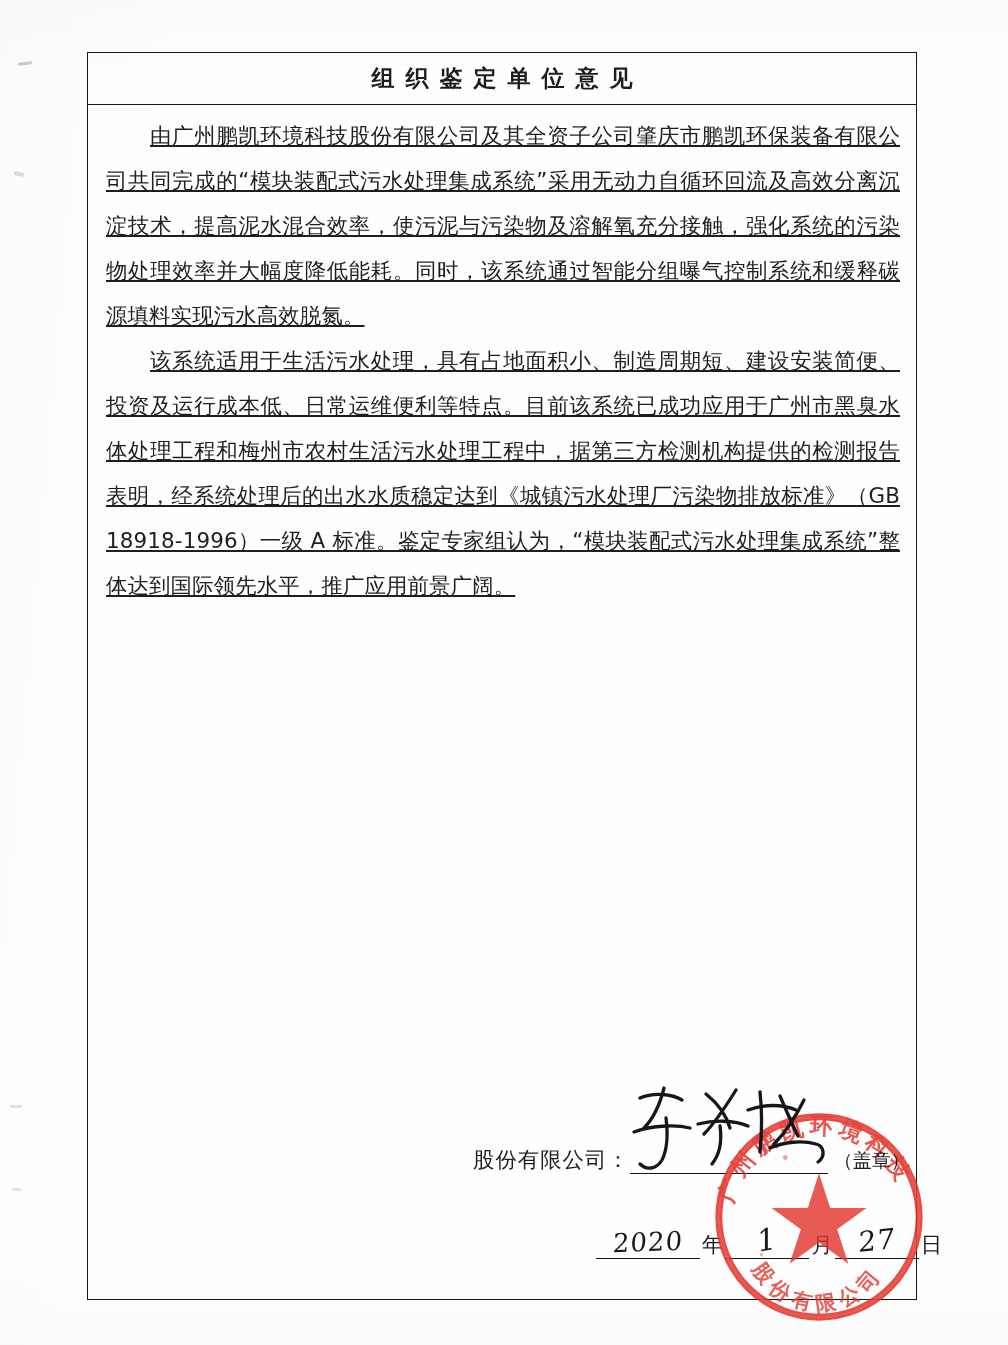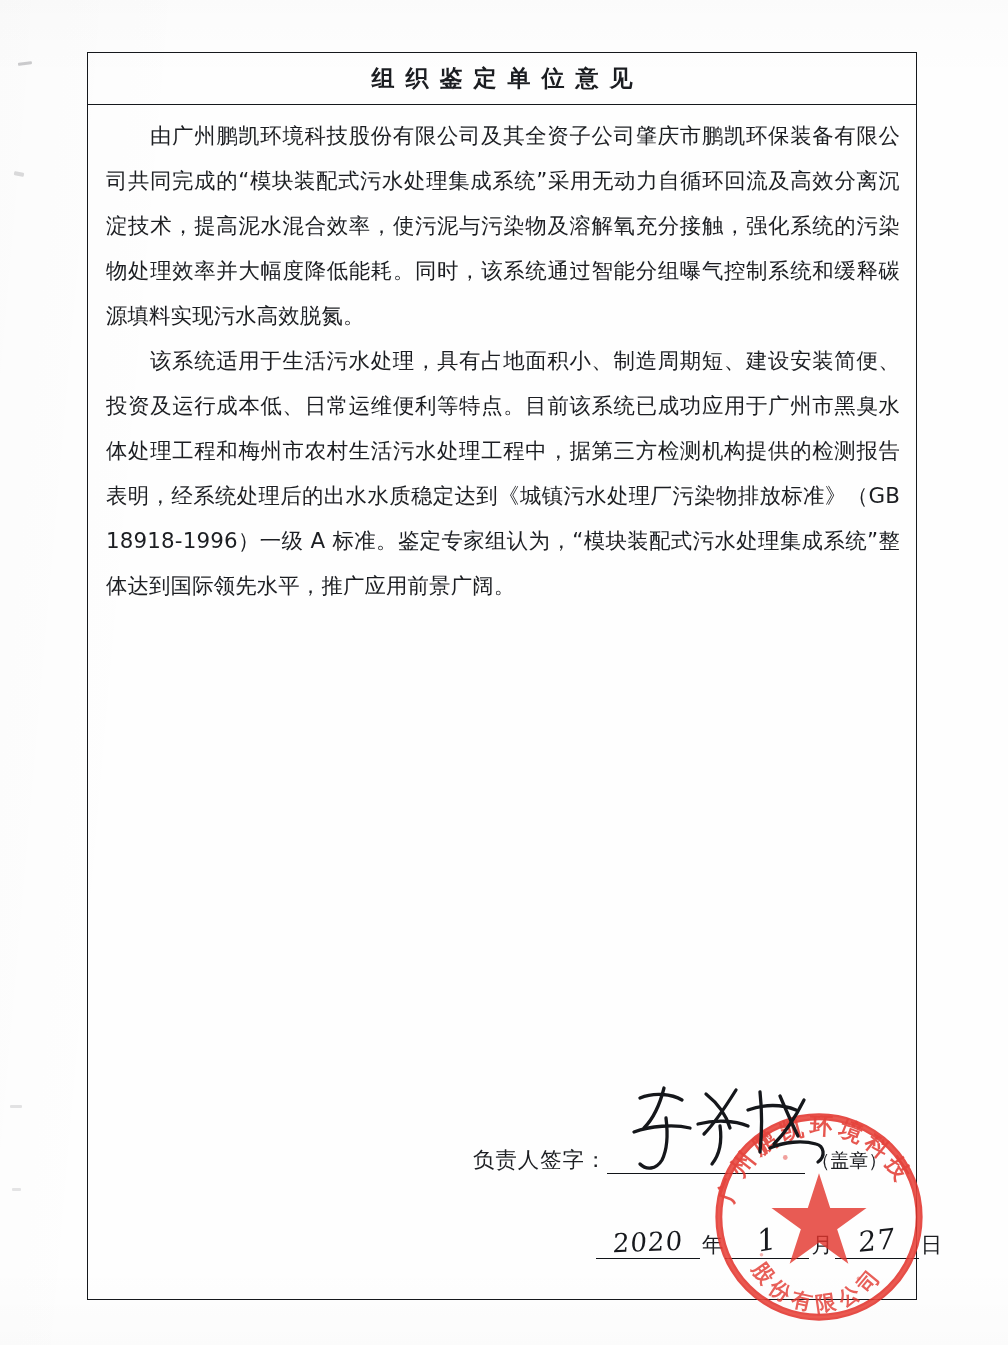--- a/index.html
+++ b/index.html
@@ -96,20 +96,21 @@
     font-family: "DejaVu Sans", sans-serif;
     font-size: 21.4px;
     line-height: 45px;
     color: #1c1e22;
     text-align: justify;
     text-justify: inter-character;
     text-indent: 44px;
     margin: 0 0 0 0;
     letter-spacing: 0.15px;
     word-break: break-all;
+    text-decoration: underline;
   }
   .para + .para { margin-top: 0px; }
 
   
   #signature-block {
     position: absolute;
     left: 0;
     top: 1005px;
     width: 830px;
     height: 230px;
@@ -253,21 +254,21 @@
           <text font-family="'DejaVu Sans', sans-serif" font-size="21" font-weight="700" fill="#e2342c" opacity="0.85" letter-spacing="6">
             <textPath href="#sealArcBottom" startOffset="14%">股份有限公司</textPath>
           </text>
 
           <circle cx="86" cy="60" r="2.4" fill="#e2342c" opacity="0.5"></circle>
           <circle cx="160" cy="182" r="2" fill="#e2342c" opacity="0.45"></circle>
           <circle cx="62" cy="158" r="1.8" fill="#e2342c" opacity="0.4"></circle>
         </svg>
 
         <div id="sign-row">
-          <span id="sign-label">负责人签字：</span>
+          <span id="sign-label">股份有限公司：</span>
           <span id="sign-line"></span>
           <span id="seal-note">（盖章）</span>
         </div>
 
         <svg id="signature-ink" viewBox="0 0 230 105">
           <g fill="none" stroke="#15171b" stroke-width="3.3" stroke-linecap="round" stroke-linejoin="round">
 
             <path d="M 20,18 C 34,12 52,14 62,20"></path>
             <path d="M 44,8 C 40,24 34,38 24,48"></path>
             <path d="M 14,52 C 30,46 54,44 70,48"></path>

